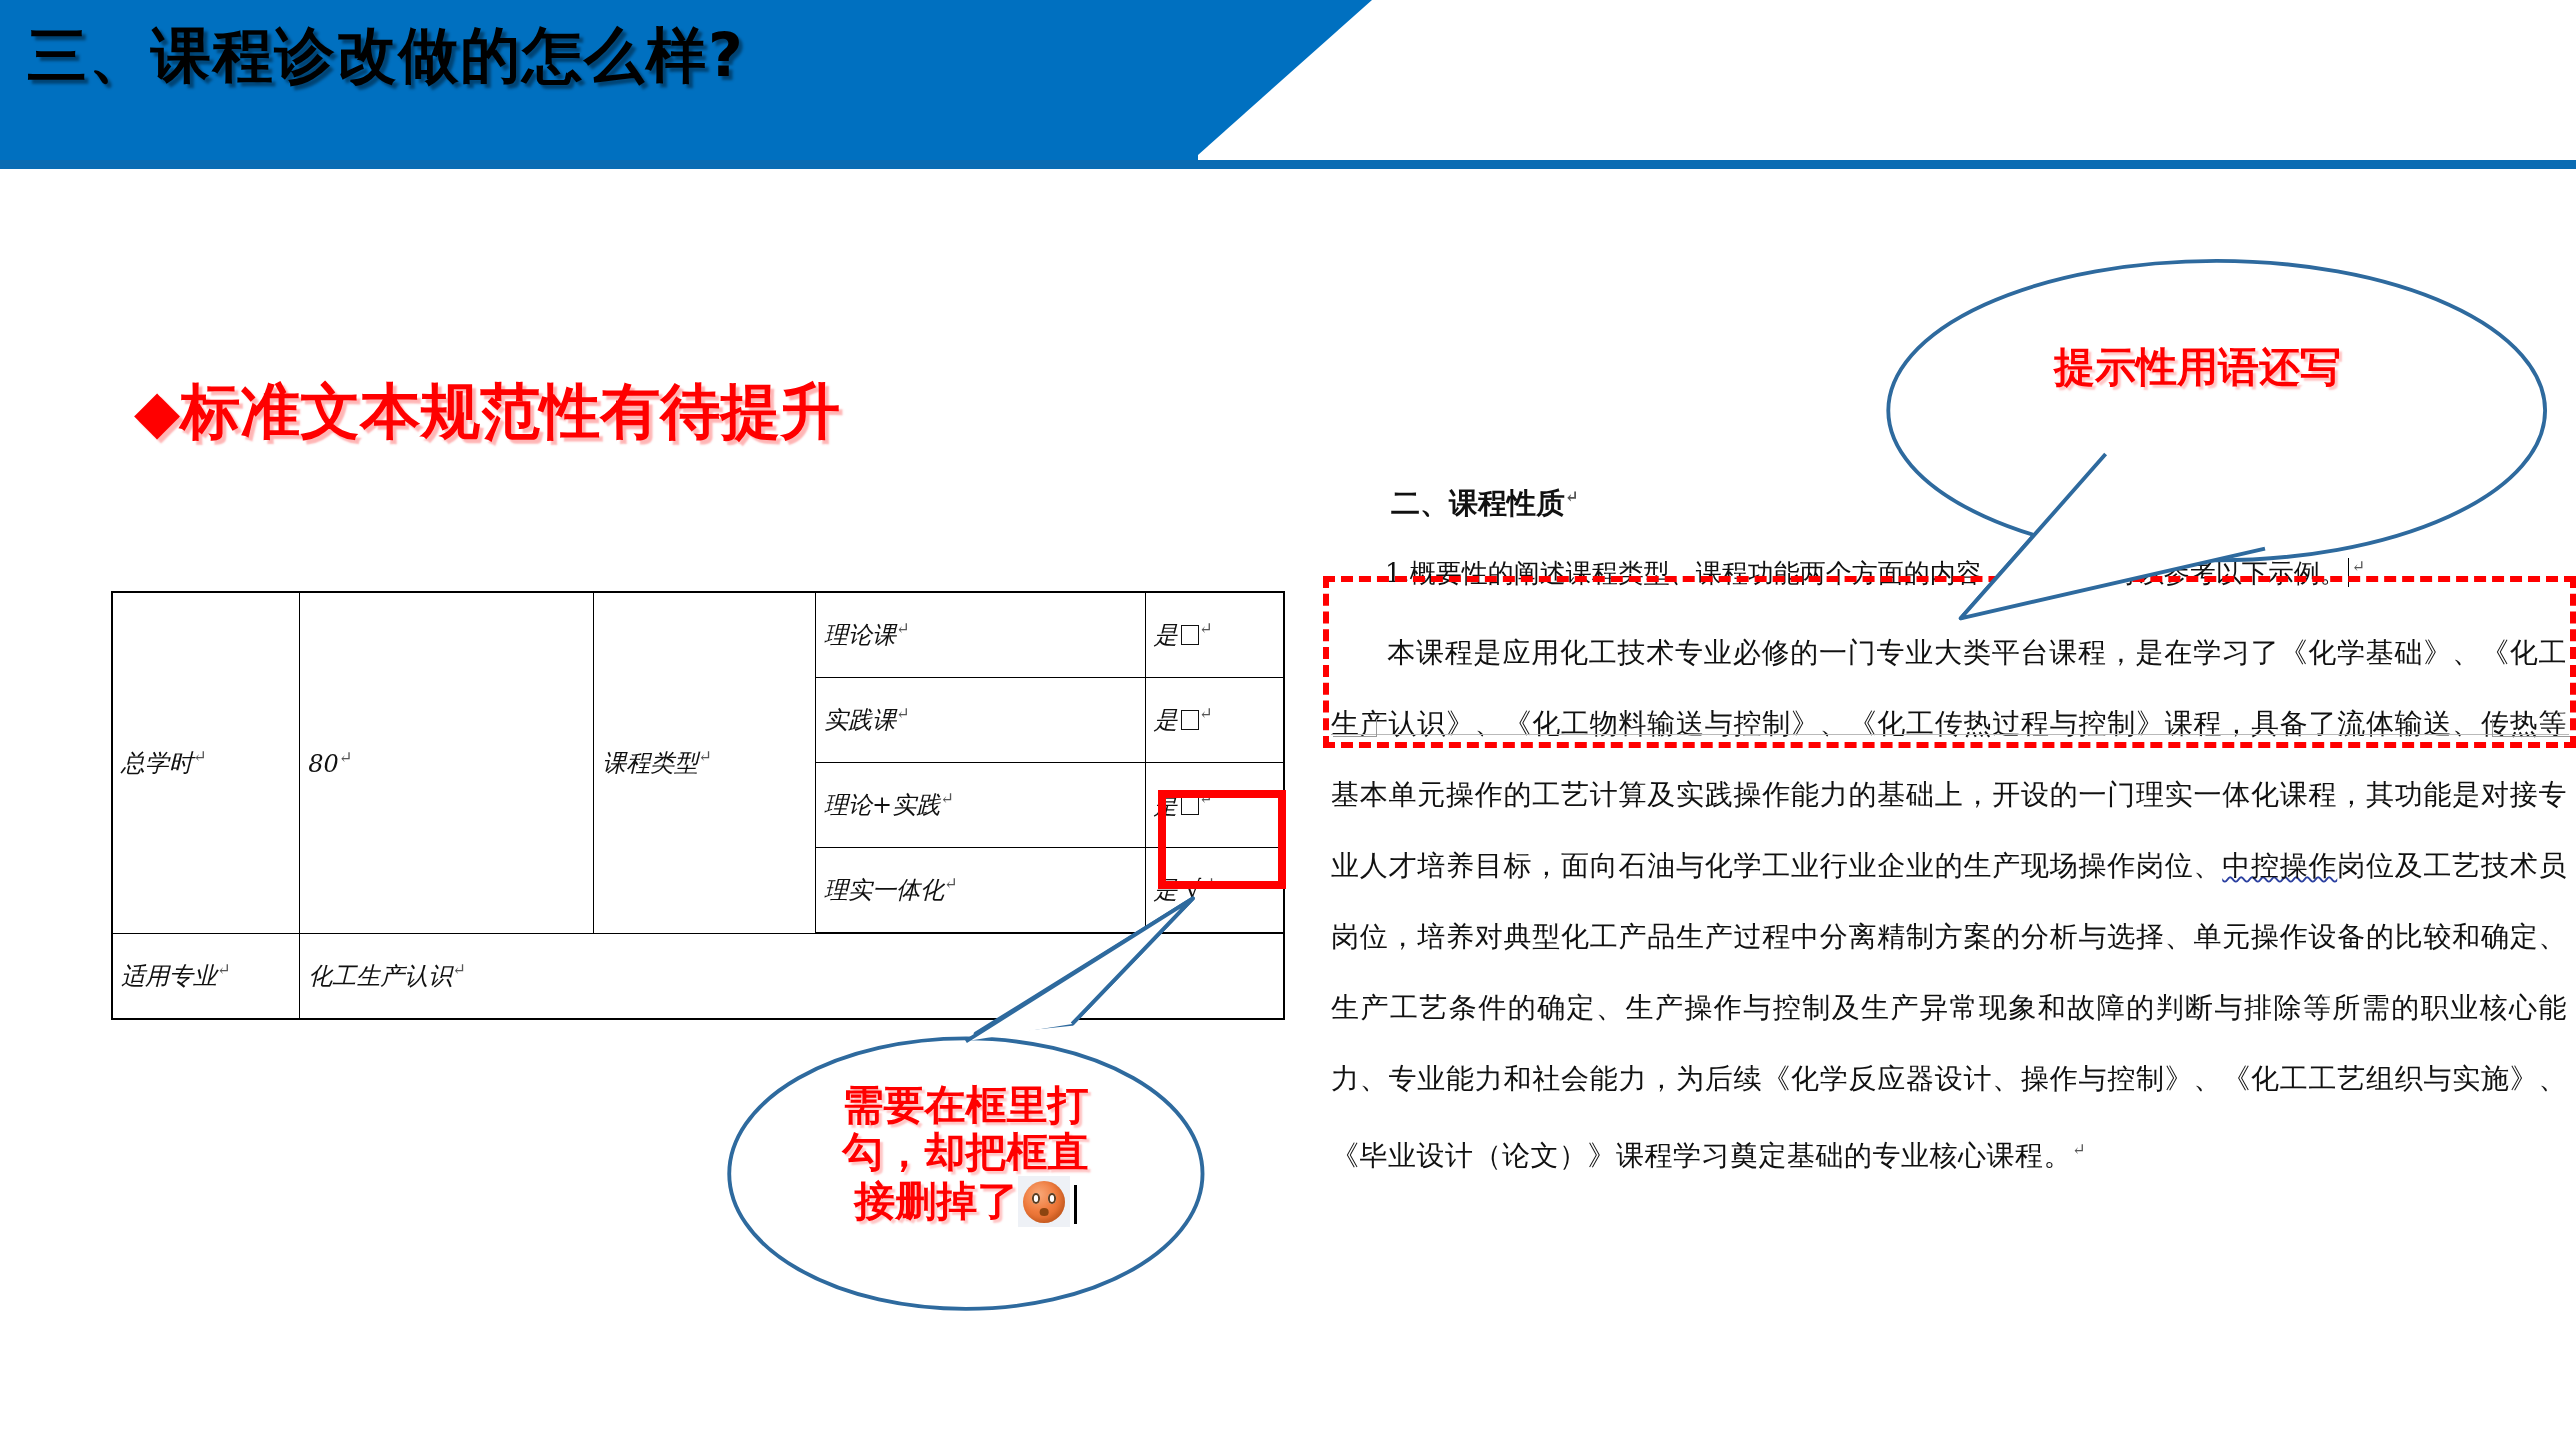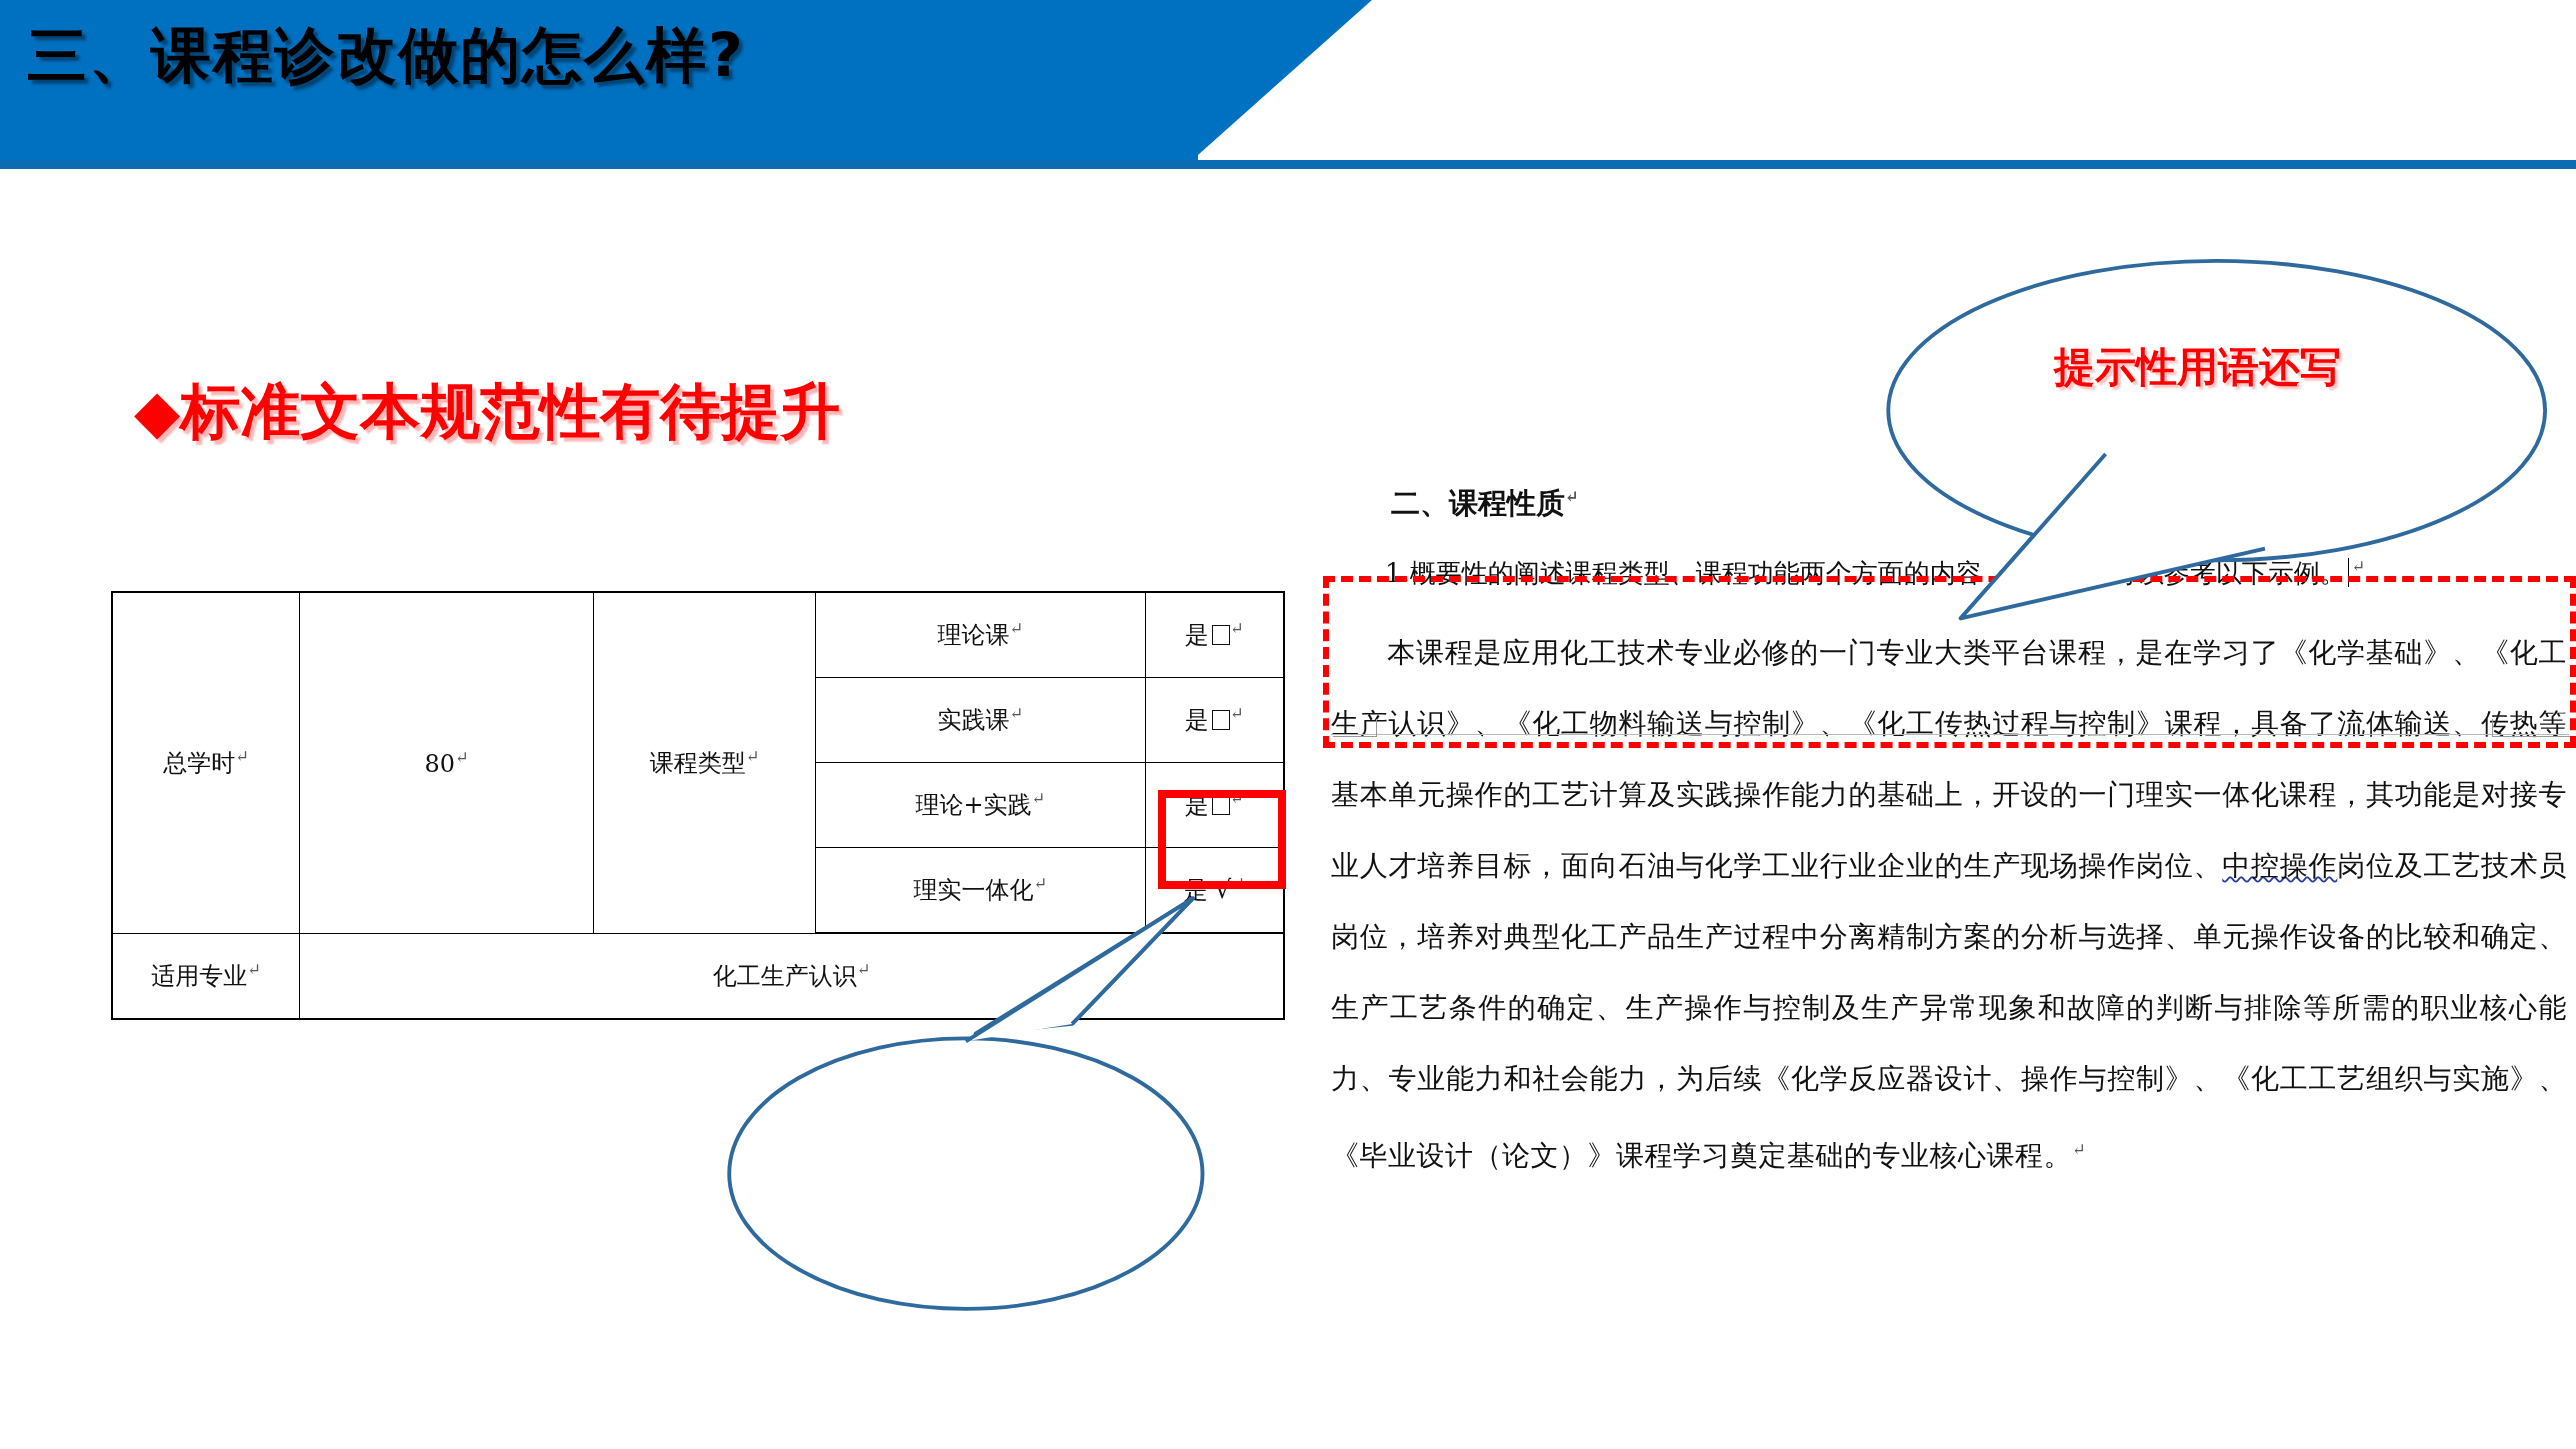--- a/index.html
+++ b/index.html
@@ -54,26 +54,26 @@
   
   .wtable{
     position:absolute;left:111px;top:591px;
     width:1174px;
     border-collapse:collapse;
     background:#fff;
     font-family:"DejaVu Serif","Liberation Serif",serif;
   }
   .wtable td{
     border:1.4px solid #000;
-    text-align:center;
     vertical-align:middle;
     font-size:24px;
     color:#111;
     padding:8px;
     height:68px;
+    font-style:italic;
   }
   .wtable td.thick-top{border-top:2.9px solid #000;}
   .wtable td.thick-bottom{border-bottom:2.9px solid #000;}
   .wtable td.thick-left{border-left:2.9px solid #000;}
   .wtable td.thick-right{border-right:2.9px solid #000;}
   .pilcrow{font-size:16.4px;color:#555;vertical-align:super;}
   .checkglyph{font-size:25px;}
   .emptybox{display:inline-block;width:16.4px;height:18.4px;border:1.5px solid #111;vertical-align:-1.9px;margin-left:2.9px;}
 
   .cell-highlight{
@@ -264,15 +264,22 @@
       <path d="M 1235 930 L 1110 1060 L 1010 1070 Z" fill="#ffffff" stroke="#2E6A9E" stroke-width="4" stroke-linejoin="round"></path>
       <ellipse cx="1000" cy="1215" rx="245" ry="140" fill="#ffffff" stroke="#2E6A9E" stroke-width="4"></ellipse>
       <path d="M 1110 1060 L 1235 930 L 1000 1078" fill="#ffffff" stroke="#2E6A9E" stroke-width="4" stroke-linejoin="round"></path>
     </g>
   </svg>
 
   <div class="bubble-text" id="bubble1-text">
     <div>提示性用语还写</div>
   </div>
 
+  <div class="bubble-text" id="bubble2-text">
+    <div>需要在框里打</div>
+    <div>勾，却把框直</div>
+    <div>
+      <span>接删掉了</span><span class="emoji-wrap"><span class="emoji"><em></em></span></span><span class="tcaret"></span>
+    </div>
+  </div>
 
 </div>
 
 
 </body></html>

